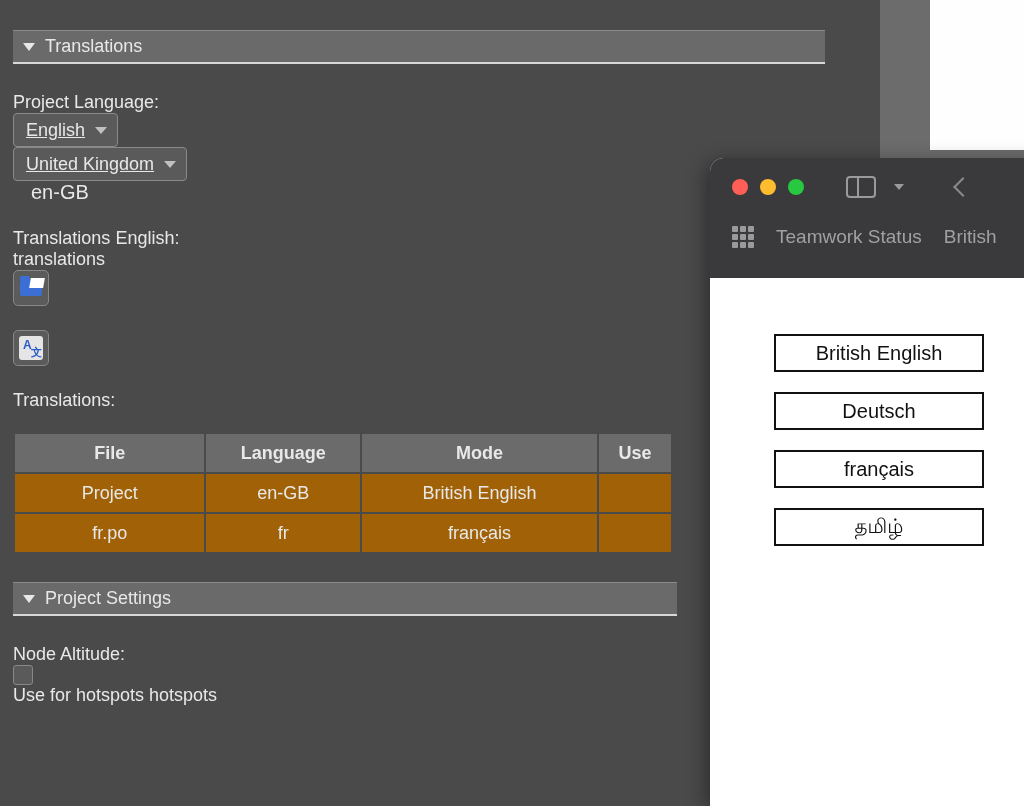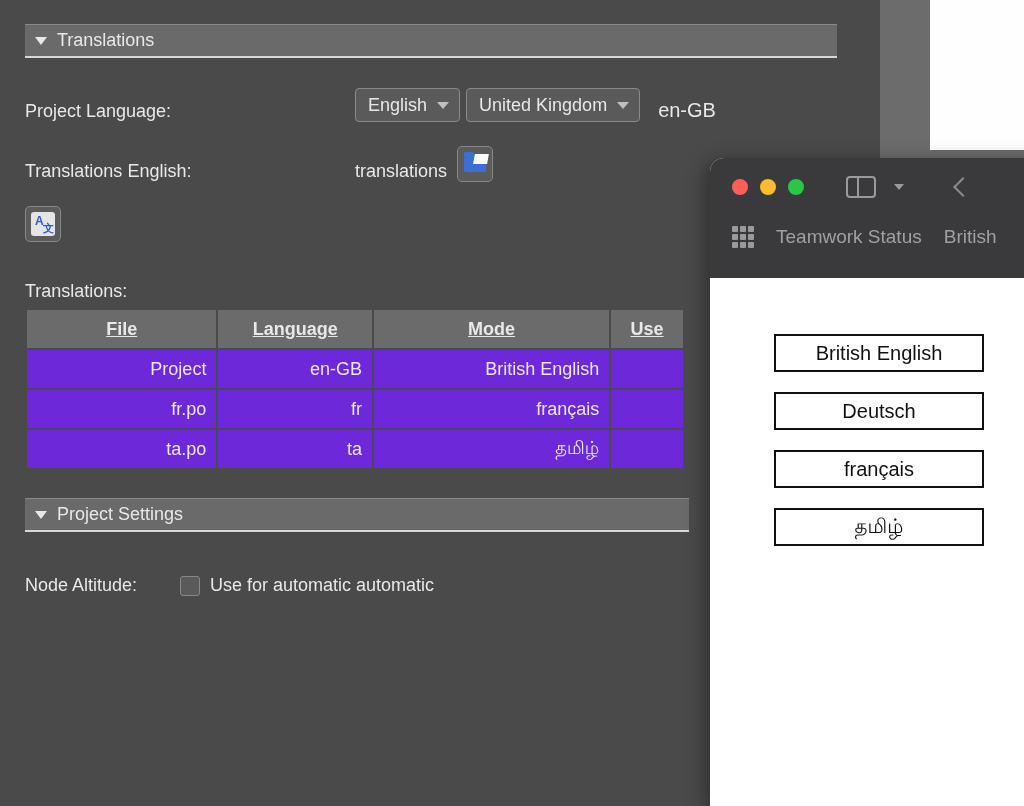--- a/index.html
+++ b/index.html
@@ -8,23 +8,23 @@
     height: 806px;
     background: #4a4a4a;
     font-family: -apple-system, BlinkMacSystemFont, "Helvetica Neue", Arial, sans-serif;
     overflow: hidden;
     position: relative;
   }
 
   
   .main-panel {
     position: absolute;
-    left: 0; top: 0;
+    left: 0; top: 6px;
     width: 880px; height: 608px;
-    padding: 24px 25px;
+    padding: 24px 13px;
     color: #e8e8e8;
   }
 
   .right-bar {
     position: absolute;
     right: 0; top: 0;
     width: 144px; height: 160px;
     background: #6c6c6c;
   }
   .right-bar-inner {
@@ -53,38 +53,40 @@
     display:inline-block;
     width:0; height:0;
     border-left:6px solid transparent;
     border-right:6px solid transparent;
     border-top:8px solid #e8e8e8;
     margin-left:2px;
   }
 
   .row {
     display:flex;
-    align-items:flex-end;
+    align-items:flex-start;
     margin-bottom: 24px;
     min-height: 36px;
     font-size: 18px;
+    flex-direction: column;
   }
   .row-label { width: 330px; }
 
   .select {
     background: #5a5a5a;
     border: 1px solid #8a8a8a;
     border-radius: 4px;
     height: 34px;
     display:inline-flex;
     align-items:center;
     padding: 0 10px 0 12px;
     gap: 10px;
     color:#e8e8e8;
     font-size:18px;
+    text-decoration:underline;
   }
   .select .tri {
     width:0;height:0;
     border-left:6px solid transparent;
     border-right:6px solid transparent;
     border-top:7px solid #c0c0c0;
   }
 
   .folder-text { margin-right: 10px; }
   .icon-btn {
@@ -141,31 +143,30 @@
     font-size:11px;
   }
 
   .table {
     border-collapse: collapse;
     width: 660px;
     margin-top: 4px;
   }
   .table th, .table td {
     border: 2px solid #4a4a4a;
-    background:#6d28d9;
-    text-align:right;
+    background:#a16207;
+    text-align:center;
     font-weight:400;
   }
   .table th {
     height:40px;
     background:#6b6b6b;
     text-align:center;
     font-weight:700;
     font-size:18px;
-    text-decoration:underline;
   }
   .table td {
     height:40px;
     padding: 0 10px;
     font-size:18px;
   }
   .table col.c-file { width: 192px; }
   .table col.c-lang { width: 156px; }
   .table col.c-title { width: 238px; }
   .table col.c-use { width: 74px; }
@@ -338,40 +339,34 @@
         <td>en-GB</td>
         <td>British English</td>
         <td></td>
       </tr>
       <tr>
         <td>fr.po</td>
         <td>fr</td>
         <td>français</td>
         <td></td>
       </tr>
-      <tr>
-        <td>ta.po</td>
-        <td>ta</td>
-        <td>தமிழ்</td>
-        <td></td>
-      </tr>
     </tbody>
   </table>
 
   <div class="section2">
     <div class="section-header">
       <span class="chev-down-icon"></span>
       <span>Project Settings</span>
     </div>
 
 
     <div class="row">
       <span style="width:155px">Node Altitude:</span>
       <span class="checkbox"></span>
-      <span>Use for automatic automatic</span>
+      <span>Use for hotspots hotspots</span>
     </div>
   </div>
 </div>
 
 <div class="mac-window">
   <div class="mac-titlebar">
     <div class="mac-dots">
       <span class="dot r"></span>
       <span class="dot y"></span>
       <span class="dot g"></span>

